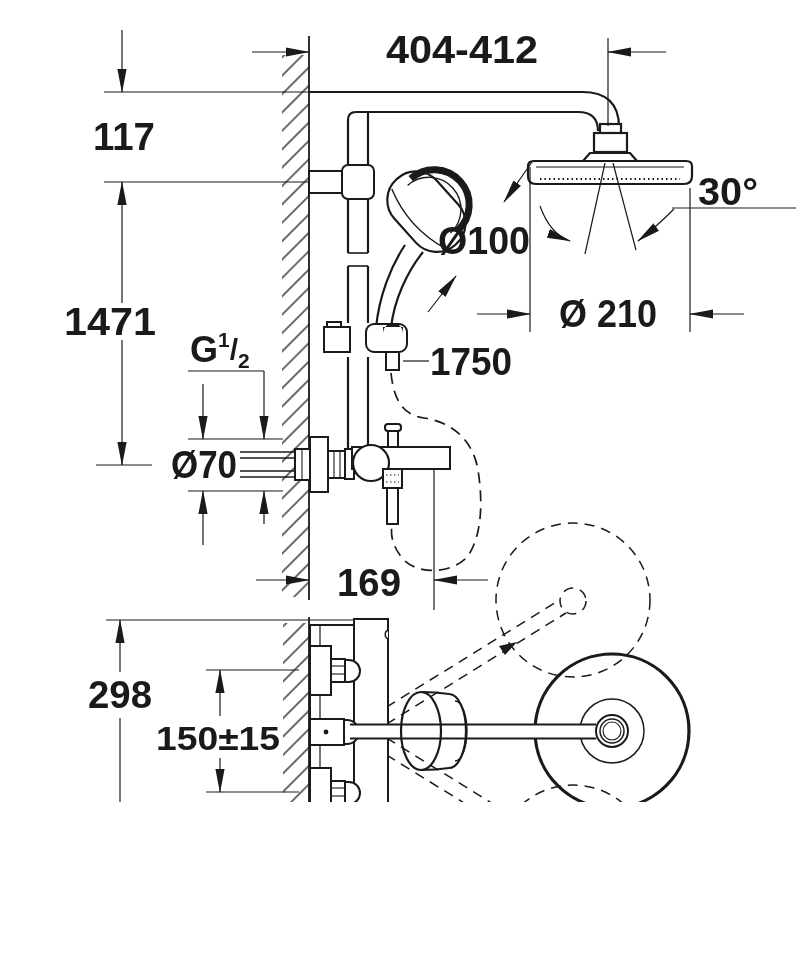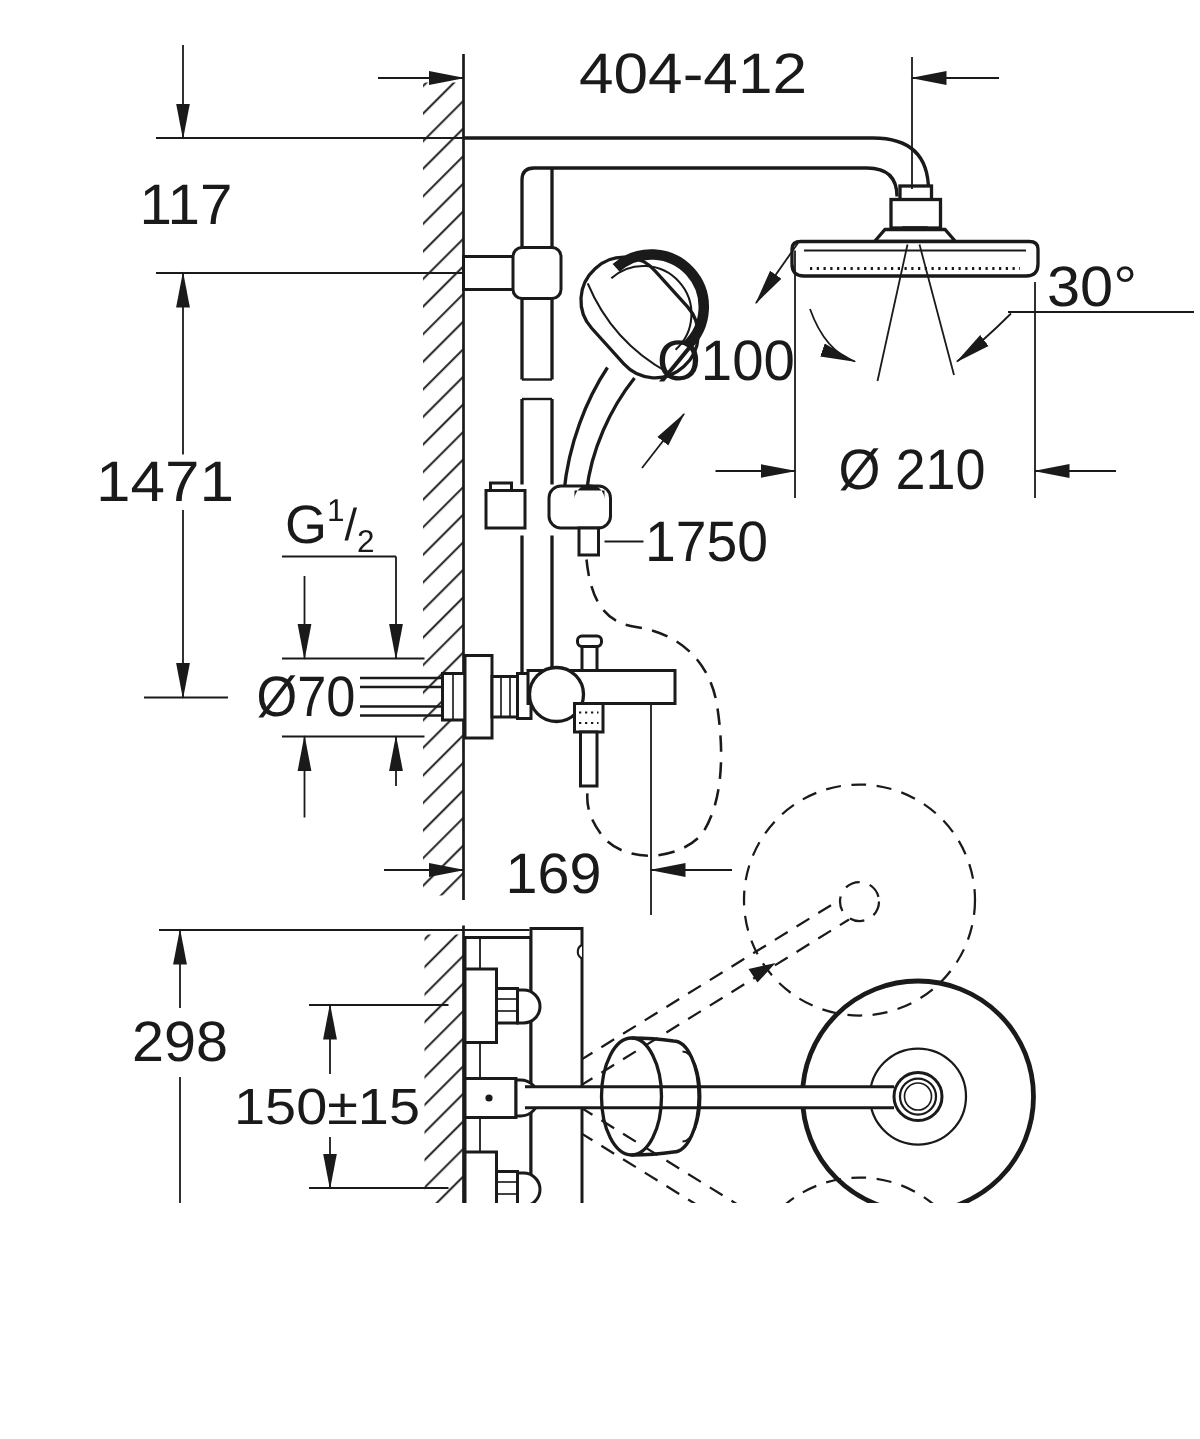--- a/index.html
+++ b/index.html
@@ -1,16 +1,16 @@
 <!DOCTYPE html>
 <html><head>
 <meta charset="utf-8">
 <style>
   html,body{margin:0;padding:0;background:#ffffff;}
-  .stage{position:relative;width:800px;height:802px;background:#ffffff;overflow:hidden;}
+  .stage{position:relative;width:800px;height:802px;background:#ffffff;overflow:hidden;font-weight:bold;}
   svg{display:block;}
   text{font-family:"Liberation Sans","DejaVu Sans",sans-serif;fill:#1a1a1a;}
   .dim{font-size:38px;}
   .dimsm{font-size:34px;}
   .thread{font-size:36px;}
 </style>
 </head>
 <body>
 
 <div class="stage">

